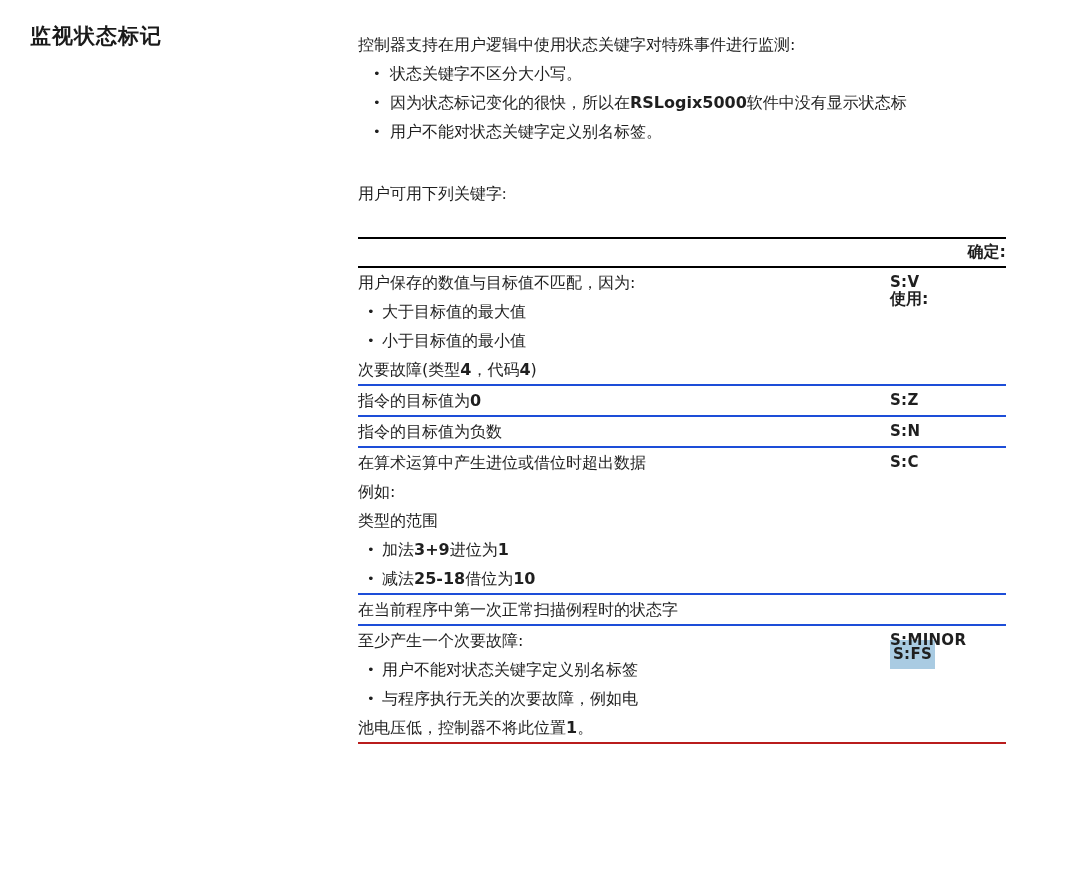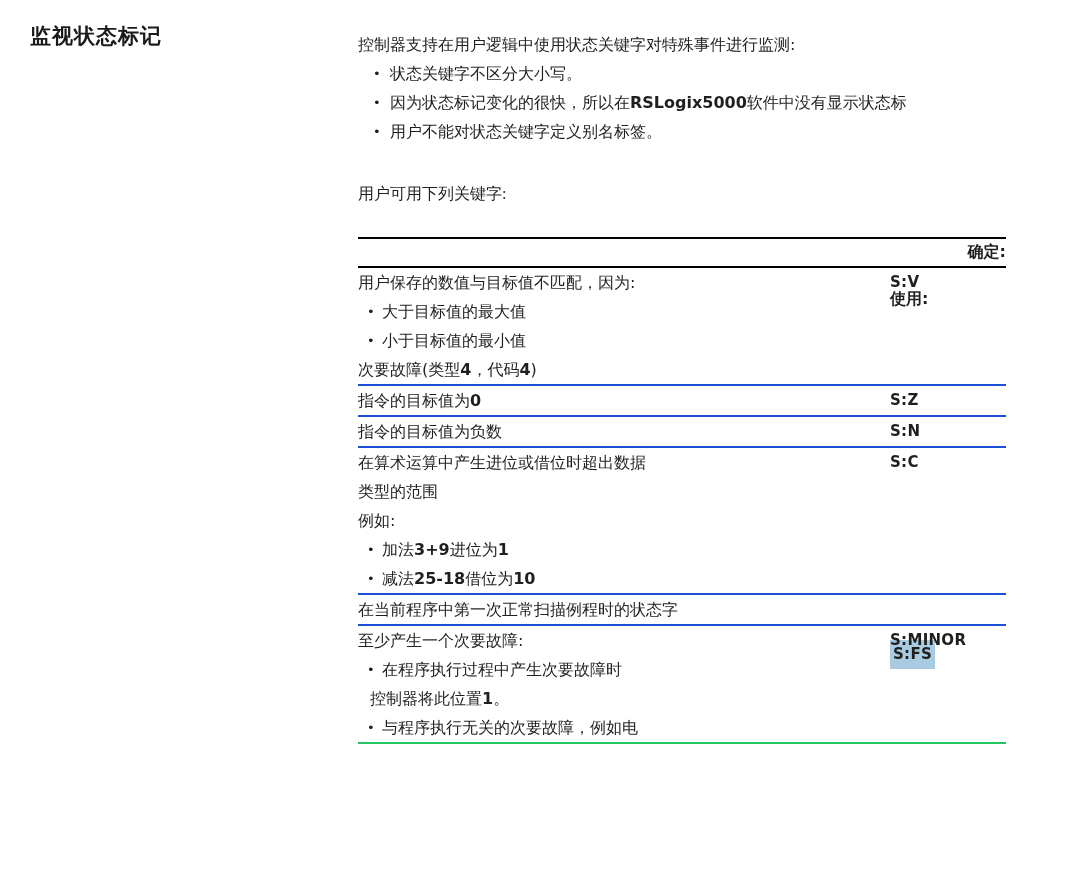--- a/index.html
+++ b/index.html
@@ -27,21 +27,21 @@
   .tline .bul{left:9px;}
   .lead-in{margin-top:33px;font-family:Liberation Serif, serif;}
   
   .ktable{margin-top:29px;width:648px;border-top:2px solid #000;}
   .thead{
     position:relative;border-bottom:2px solid #000;
     padding:2px 0 3px;font-weight:700;line-height:22px;text-align:right;
   }
   .use-h{position:absolute;left:532px;top:2px;margin-top:47px;}
   .trow{position:relative;border-bottom:2px solid #1d4ed8;line-height:29px;}
-  .trow.last{border-bottom:2px solid #22c55e;}
+  .trow.last{border-bottom:2px solid #b91c1c;}
   .tline{position:relative;}
   .tline.indent{padding-left:12px;}
   .kw{
     position:absolute;left:532px;top:0;line-height:29px;
     font-weight:700;letter-spacing:0.3px;font-size:15px;
   }
   .kw.hl{background:#a9cbe2;padding:0 3px;margin-top:45px;}
   .lat{font-weight:700;text-align:center;}
 </style>
 </head>
@@ -96,47 +96,47 @@
         <span class="kw">S:Z</span>
       </div>
 
       <div class="trow">
         <p class="tline autolat">指令的目标值为负数</p>
         <span class="kw">S:N</span>
       </div>
 
       <div class="trow">
         <p class="tline autolat">在算术运算中产生进位或借位时超出数据</p>
+        <p class="tline autolat">例如:</p>
         <p class="tline autolat">类型的范围</p>
-        <p class="tline autolat">例如:</p>
         <p class="tline bullet">
           <span class="bul">•</span>
           <span class="autolat">加法<span class="lat">3+9</span>进位为<span class="lat">1</span></span>
         </p>
         <p class="tline bullet">
           <span class="bul">•</span>
           <span class="autolat">减法<span class="lat">25-18</span>借位为<span class="lat">10</span></span>
         </p>
         <span class="kw">S:C</span>
       </div>
 
       <div class="trow">
         <p class="tline autolat">在当前程序中第一次正常扫描例程时的状态字</p>
         <span class="kw hl">S:FS</span>
       </div>
 
       <div class="trow last">
         <p class="tline autolat">至少产生一个次要故障:</p>
         <p class="tline bullet">
           <span class="bul">•</span>
-          <span class="autolat">在程序执行过程中产生次要故障时</span>
+          <span class="autolat">用户不能对状态关键字定义别名标签</span>
         </p>
-        <p class="tline indent autolat">控制器将此位置<span class="lat">1</span>。</p>
         <p class="tline bullet">
           <span class="bul">•</span>
           <span class="autolat">与程序执行无关的次要故障，例如电</span>
         </p>
+        <p class="tline autolat">池电压低，控制器不将此位置<span class="lat">1</span>。</p>
         <span class="kw">S:MINOR</span>
       </div>
 
     </div>
   </div>
 </div>
 
 </body></html>

